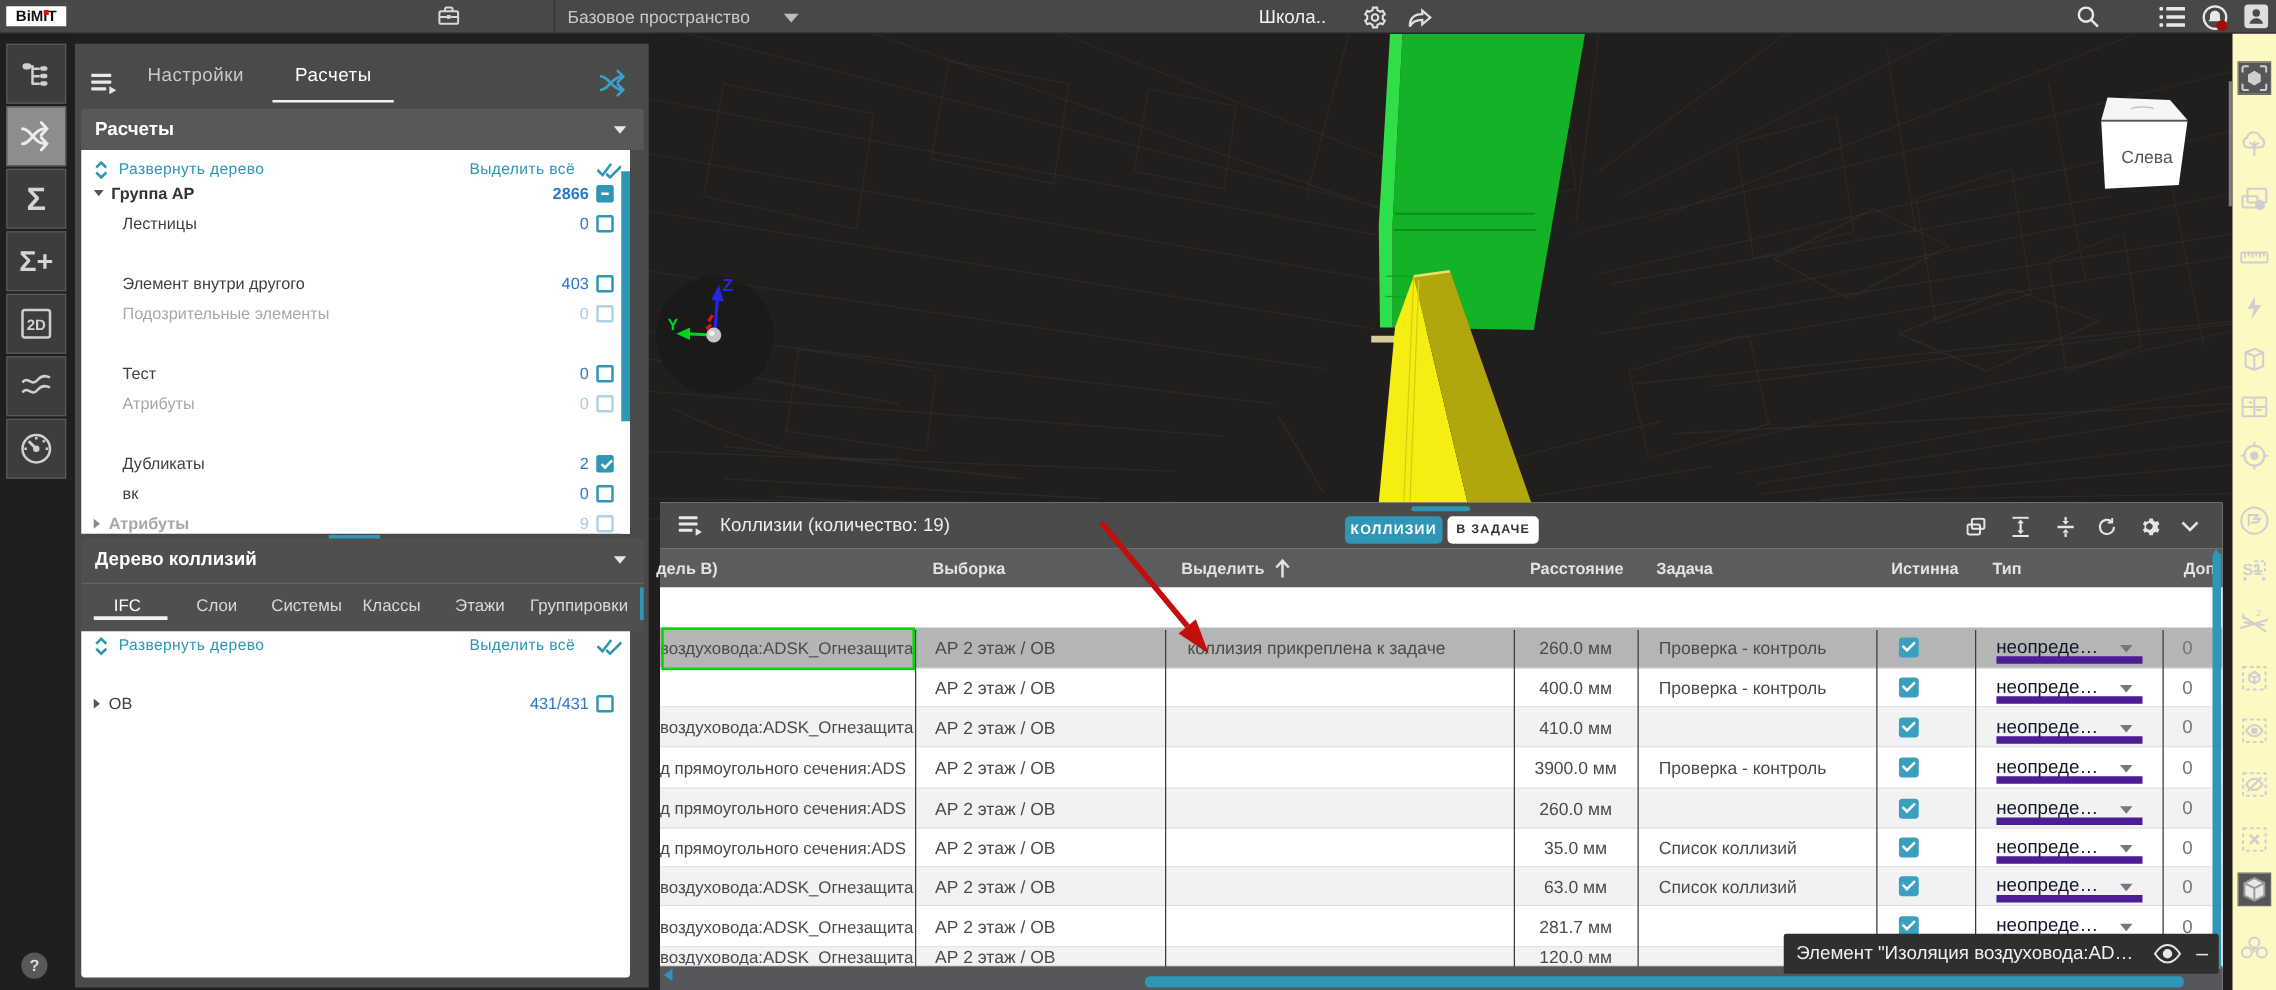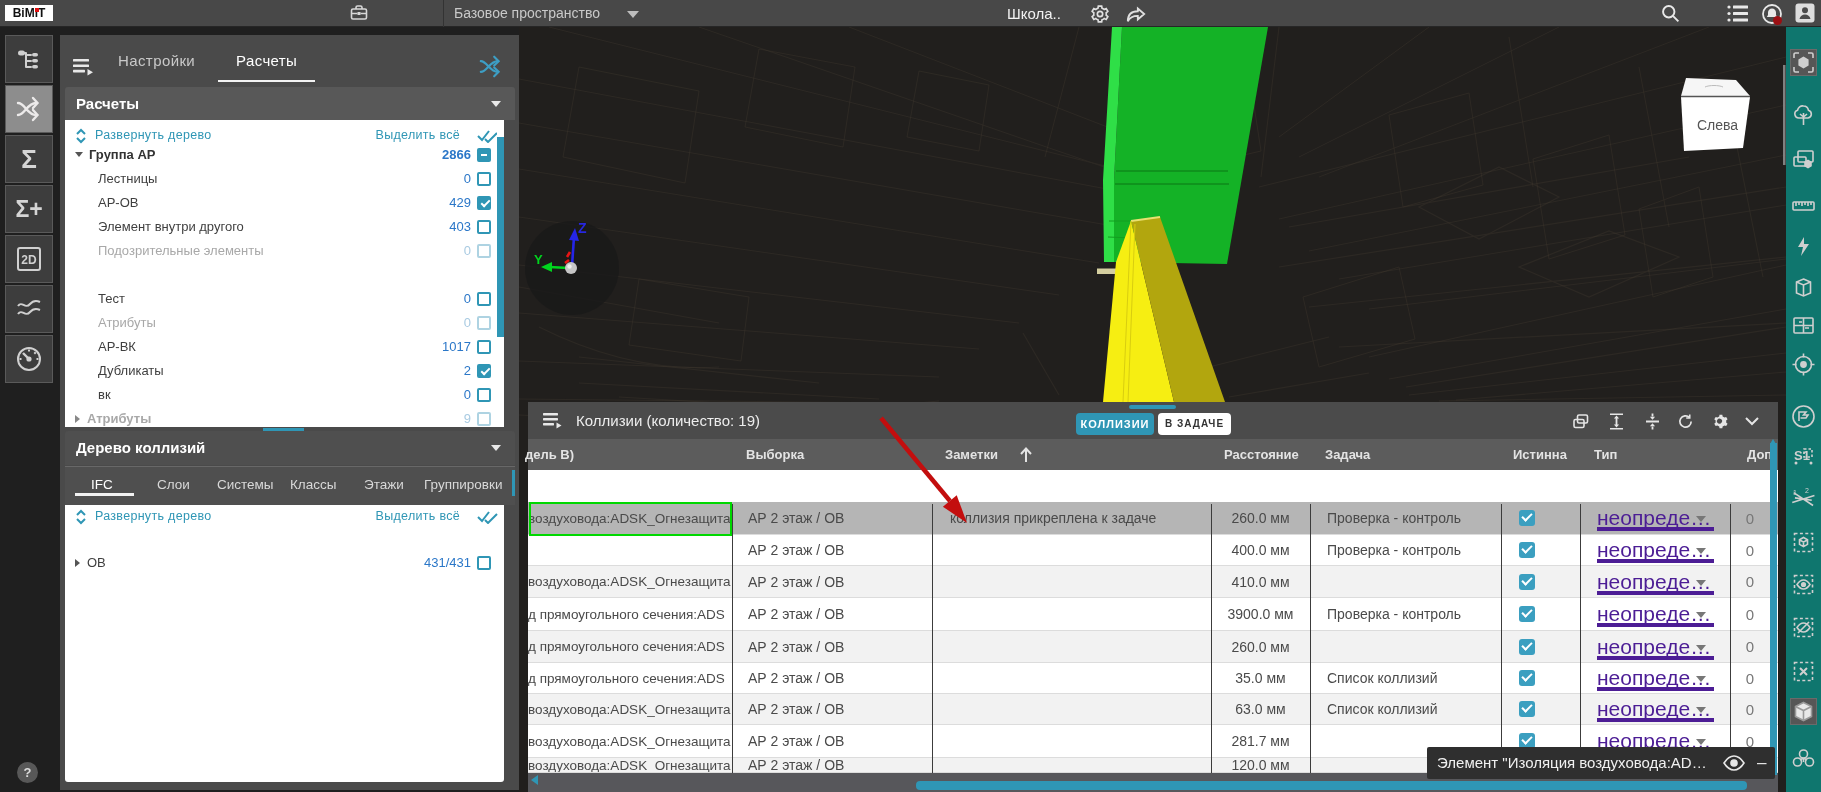--- a/index.html
+++ b/index.html
@@ -52,29 +52,29 @@
 #tpanel{position:absolute;left:528px;top:402px;width:1250px;height:390px;background:#fff}
 #thead{position:absolute;left:0;top:0;width:1250px;height:37px;background:#4b4b4b}
 #tcols{position:absolute;left:0;top:37px;width:1250px;height:31px;background:#5c5c5c;color:#e3e3e3;font-size:13px;font-weight:bold}
 .tcol{position:absolute;top:0;height:31px;line-height:31px}
 #tbody{position:absolute;left:0;top:68px;width:1250px;height:305px;background:#fff;overflow:hidden}
 .drow{position:absolute;left:0;width:1250px;overflow:hidden;font-size:14px;color:#4a4a4a}
 .drow .c{position:absolute;top:0;height:100%;display:flex;align-items:center;overflow:hidden;white-space:nowrap}
 .vsep{position:absolute;top:102px;width:1px;height:271px;background:#3c3c3c}
 .dcb{width:16px;height:16px;background:#3b9fc0;border-radius:3px;position:relative}
 .dcb::after{content:"";position:absolute;left:3px;top:3px;width:8px;height:4px;border-left:2px solid #fff;border-bottom:2px solid #fff;transform:rotate(-45deg)}
-.dd{position:relative;width:117px;height:26px;border-bottom:4px solid #4c1d95;color:#4c1d95;font-size:21px;line-height:26px;padding-left:0px}
+.dd{position:relative;width:117px;height:26px;border-bottom:6px solid #4c1d95;color:#0f172a;font-size:15px;line-height:26px;padding-left:0px}
 .dd::after{content:"";position:absolute;right:8px;top:11px;width:0;height:0;border-left:5px solid transparent;border-right:5px solid transparent;border-top:6px solid #777}
 #hsb{position:absolute;left:0;top:371px;width:1250px;height:19px;background:#57575b}
 #hthumb{position:absolute;left:388px;top:8px;width:831px;height:9px;background:#2f96b5;border-radius:4px}
 #vsb{position:absolute;left:1242px;top:41px;width:7px;height:332px;background:#2f96b5}
 #tooltip{position:absolute;left:899px;top:345px;width:348px;height:32px;background:#2f2f2f;color:#f0f0f0;
 font-size:15px;line-height:32px;padding-left:10px;border-radius:2px}
 
-#rsb{position:absolute;left:1786px;top:27px;width:35px;height:765px;background:#0f766e}
+#rsb{position:absolute;left:1786px;top:27px;width:35px;height:765px;background:#fef9c3}
 .ric{position:absolute;left:5px;width:25px;height:25px;display:flex;align-items:center;justify-content:center}
 .ric.hl{background:#565656;outline:1px solid #6a6a6a}
 </style></head>
 <body>
 
 <div id="topbar">
   <div id="logo">BiMiT</div>
     <div id="logodot"></div>
   <svg class="abs" style="left:349px;top:3px" width="20" height="20" viewBox="0 0 20 20" fill="none" stroke="#d8d8d8" stroke-width="1.6">
     <rect x="2.5" y="6" width="15" height="10" rx="1.5"></rect>
@@ -250,21 +250,21 @@
     <svg class="abs" style="left:1183px;top:11px" width="17" height="17" viewBox="0 0 24 24" fill="#e5e5e5" fill-rule="evenodd">
         <path d="M21.4 13.5a7.8 7.8 0 000-3l2-1.6-2-3.4-2.4 1a7.8 7.8 0 00-2.6-1.5L16 2.5h-4l-.4 2.5a7.8 7.8 0 00-2.6 1.5l-2.4-1-2 3.4 2 1.6a7.8 7.8 0 000 3l-2 1.6 2 3.4 2.4-1a7.8 7.8 0 002.6 1.5l.4 2.5h4l.4-2.5a7.8 7.8 0 002.6-1.5l2.4 1 2-3.4zM14 8.5a3.5 3.5 0 11-4 6 3.5 3.5 0 014-6z"></path>
       </svg>
     <svg class="abs" style="left:1216px;top:14px" width="16" height="10" viewBox="0 0 16 10" fill="none" stroke="#e5e5e5" stroke-width="2">
         <path d="M2 2l6 6 6-6"></path>
       </svg>
   </div>
   <div id="tcols">
     <span class="tcol" style="left:-3px">дель B)</span>
     <span class="tcol" style="left:218px">Выборка</span>
-    <span class="tcol" style="left:417px">Заметки</span>
+    <span class="tcol" style="left:417px">Выделить</span>
     <svg class="abs" style="left:491px;top:8px" width="14" height="16" viewBox="0 0 14 16" fill="none" stroke="#e3e3e3" stroke-width="2">
         <path d="M7 15V2M2 7l5-5.5L12 7"></path>
       </svg>
     <span class="tcol" style="left:696px">Расстояние</span>
     <span class="tcol" style="left:797px">Задача</span>
     <span class="tcol" style="left:985px">Истинна</span>
     <span class="tcol" style="left:1066px">Тип</span>
     <span class="tcol" style="left:1219px">Доп</span>
   </div>
   <div id="tbody">
@@ -439,26 +439,24 @@
           <path d="M2 6l4-4 4 4M2 10l4 4 4-4"></path>
         </svg>
       <span class="abs" style="left:30px;top:6px;letter-spacing:0.3px;font-size:12.5px">Развернуть дерево</span>
       <span class="abs" style="right:44px;top:6px;letter-spacing:0.3px;font-size:12.5px">Выделить всё</span>
       <svg class="abs" style="left:412px;top:7px" width="22" height="14" viewBox="0 0 22 14" fill="none" stroke="#2f96b5" stroke-width="2">
           <path d="M1 7l4 4L12 2M8 10l3 3L20 4"></path>
         </svg>
     </div>
     <div class="trow" style="top:23px;font-weight:bold;color:#333"><span style="margin-left:10px"><span class="tri-d"></span>Группа АР</span><span class="num">2866</span><span class="cbx ind"></span></div>
     <div class="trow" style="top:47px"><span style="margin-left:33px">Лестницы</span><span class="num">0</span><span class="cbx"></span></div>
-    <div class="trow" style="top:71px"><span style="margin-left:33px">АР-ОВ</span><span class="num">429</span><span class="cbx on"></span></div>
     <div class="trow" style="top:95px"><span style="margin-left:33px">Элемент внутри другого</span><span class="num">403</span><span class="cbx"></span></div>
     <div class="trow dis" style="top:119px"><span style="margin-left:33px">Подозрительные элементы</span><span class="num">0</span><span class="cbx"></span></div>
     <div class="trow" style="top:167px"><span style="margin-left:33px">Тест</span><span class="num">0</span><span class="cbx"></span></div>
     <div class="trow dis" style="top:191px"><span style="margin-left:33px">Атрибуты</span><span class="num">0</span><span class="cbx"></span></div>
-    <div class="trow" style="top:215px"><span style="margin-left:33px">АР-ВК</span><span class="num">1017</span><span class="cbx"></span></div>
     <div class="trow" style="top:239px"><span style="margin-left:33px">Дубликаты</span><span class="num">2</span><span class="cbx on"></span></div>
     <div class="trow" style="top:263px"><span style="margin-left:33px">вк</span><span class="num">0</span><span class="cbx"></span></div>
     <div class="trow dis" style="top:287px"><span style="margin-left:10px;font-weight:bold"><span class="tri-r"></span>Атрибуты</span><span class="num">9</span><span class="cbx"></span></div>
     <div id="tree1sb">
         <div id="tree1thumb"></div>
       </div>
   </div>
   <div id="resize1"></div>
   <div id="sec2">
       <div class="sechead">Дерево коллизий</div>

